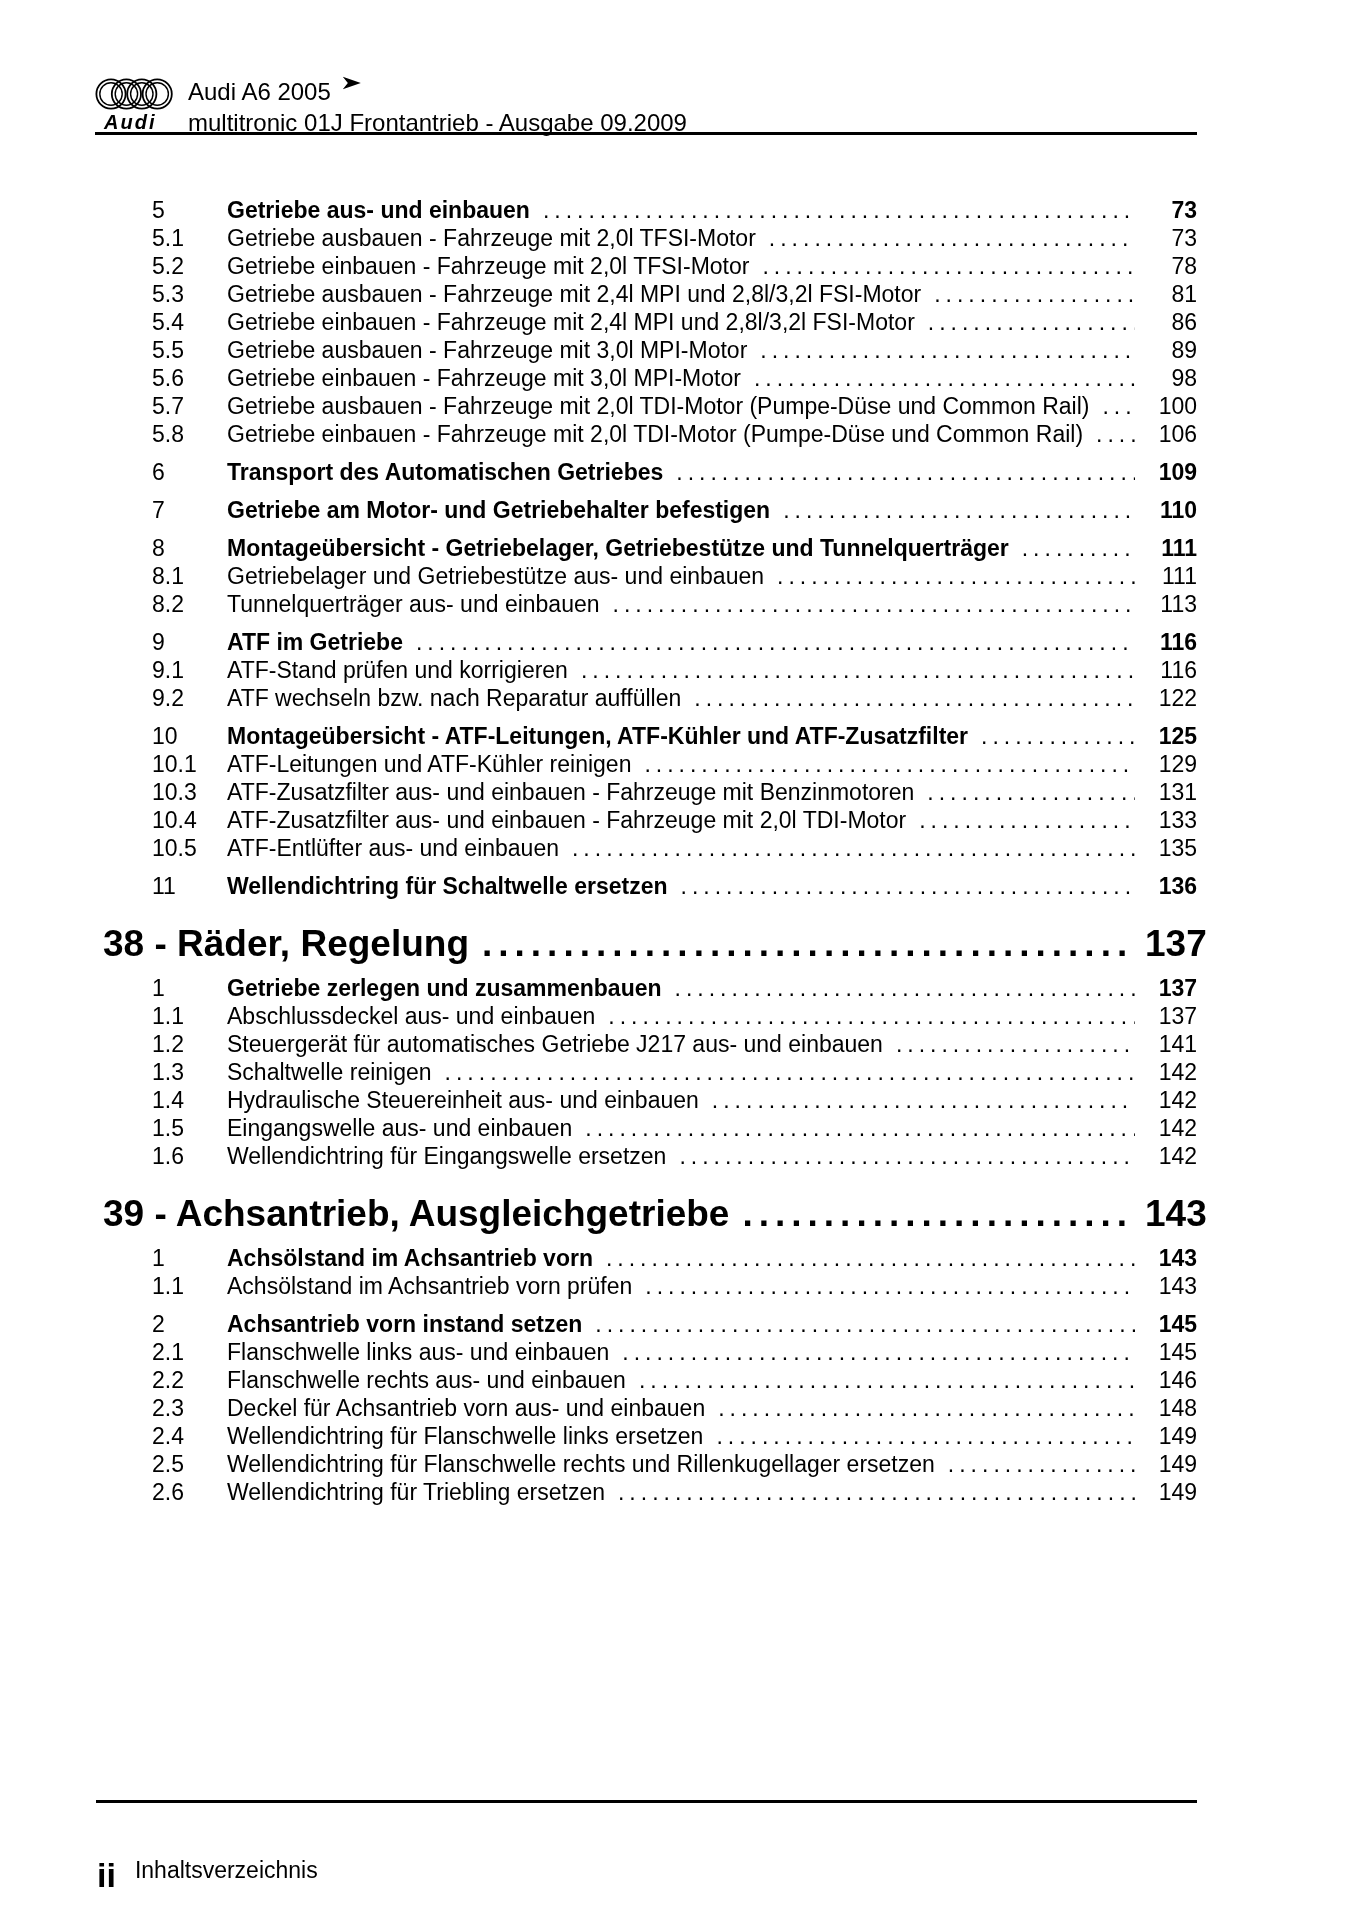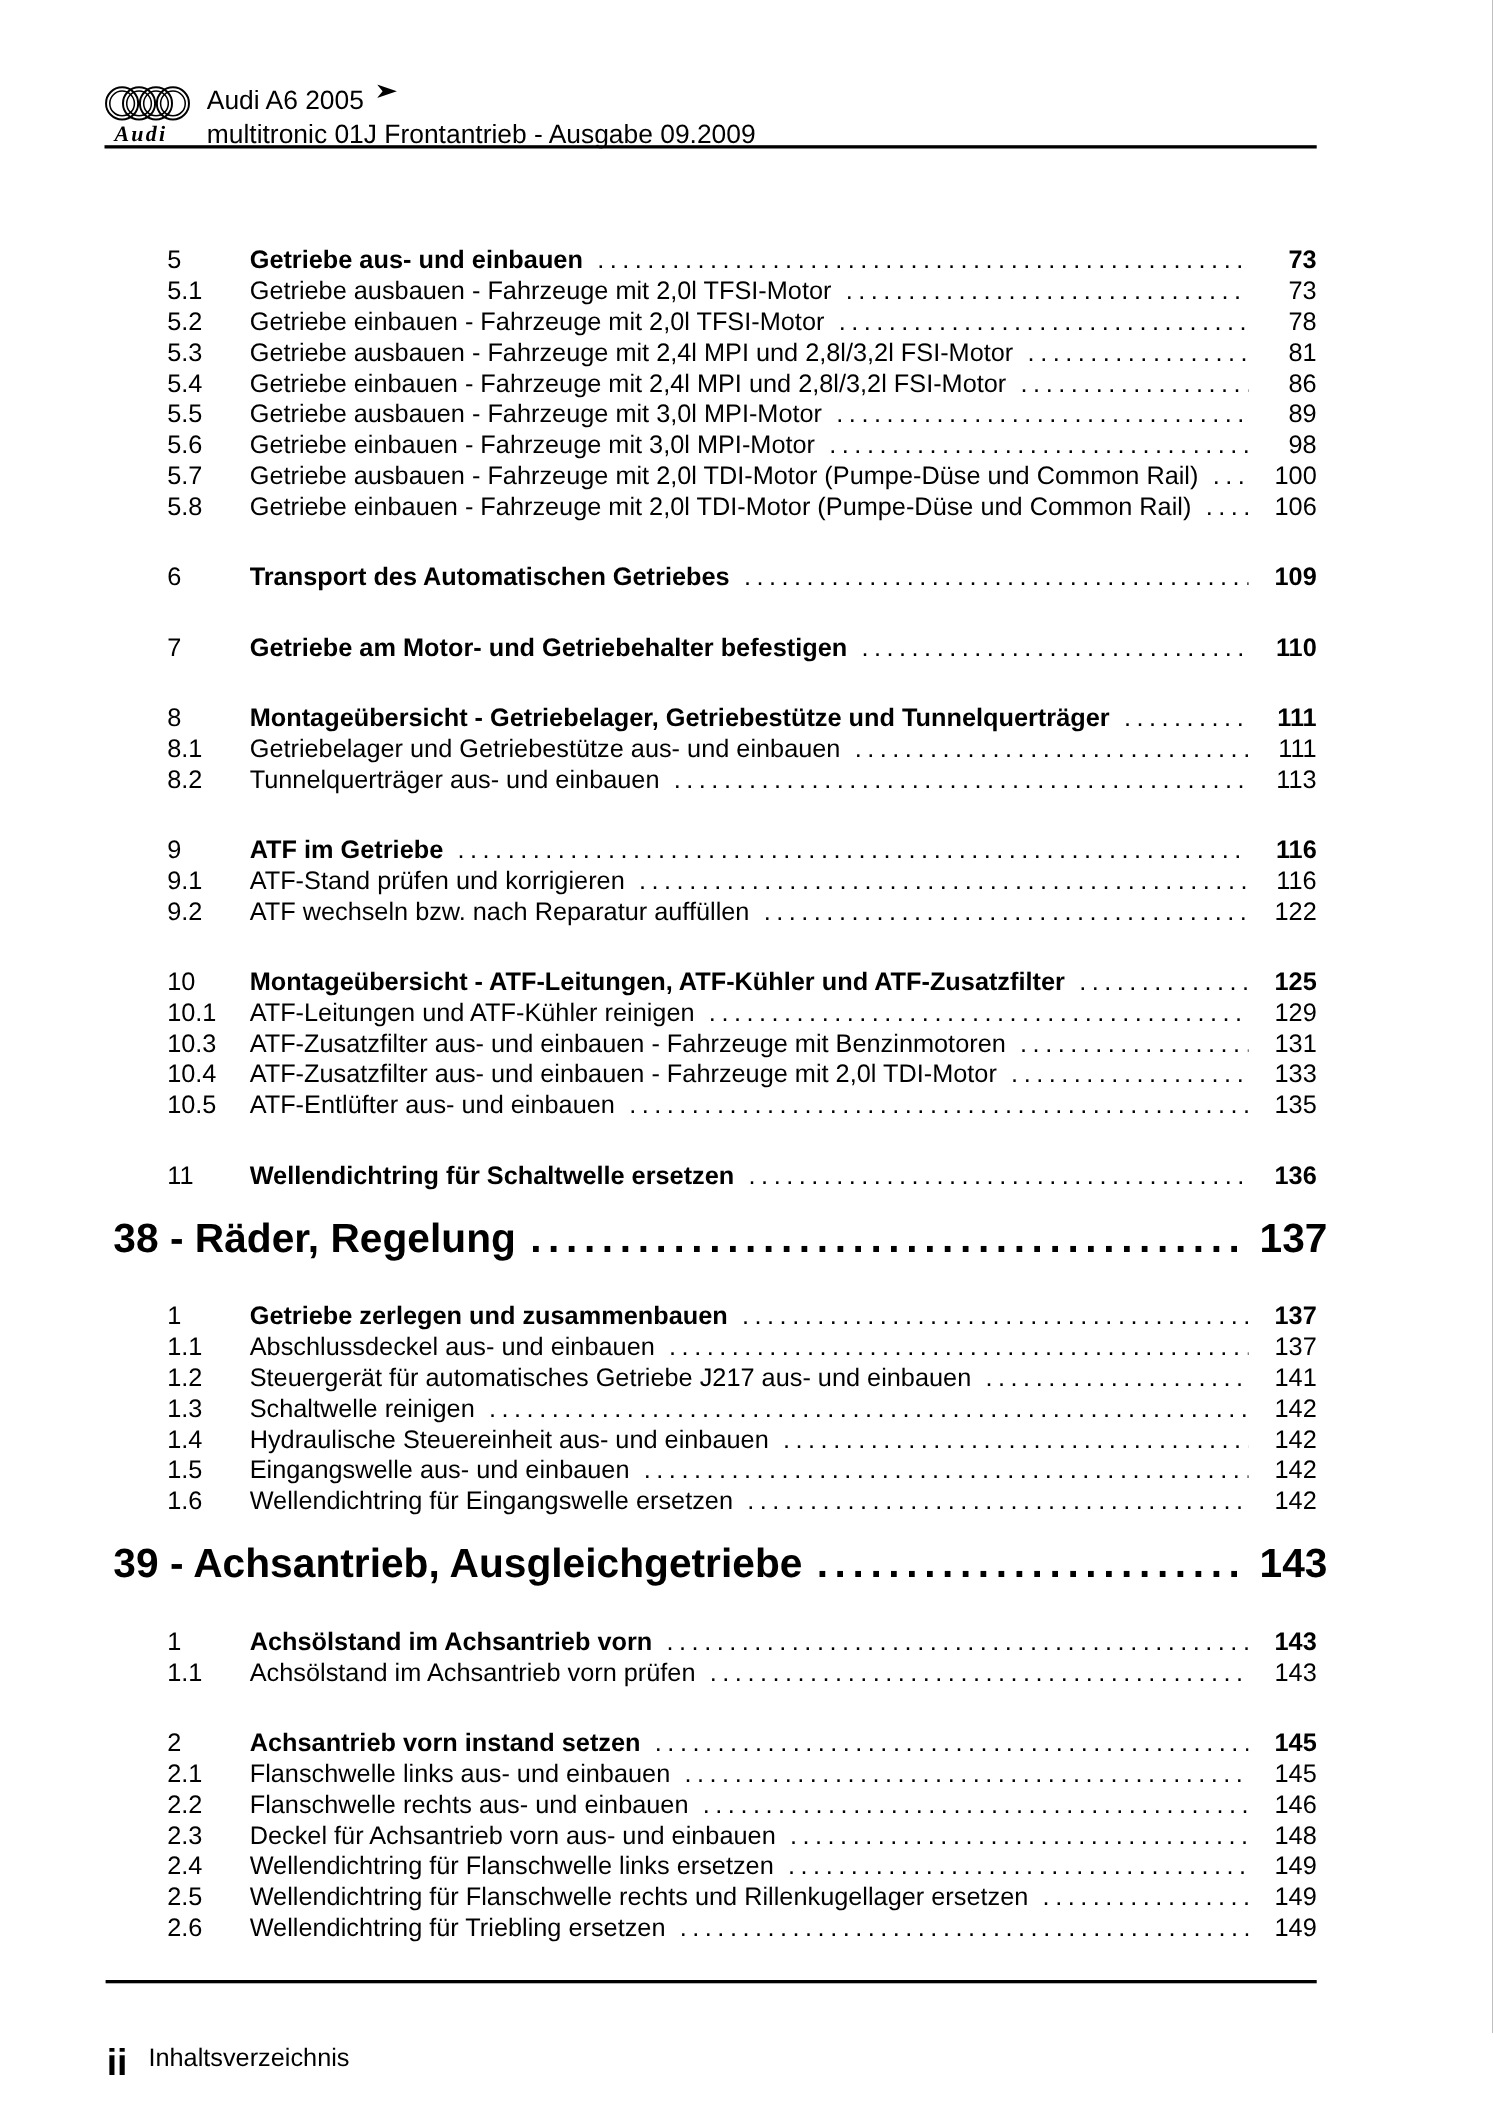--- a/index.html
+++ b/index.html
@@ -6,21 +6,21 @@
   .page{
     position:relative;width:1357px;height:1920px;background:#ffffff;
     font-family:"Liberation Sans",sans-serif;color:#000;overflow:hidden;
   }
   
   .header{position:absolute;left:95px;top:74px;display:flex;}
   .logo{width:93px;flex-shrink:0;}
   .rings{display:block;width:78px;height:32px;margin-top:4px;}
   .wordmark{
     font-weight:700;font-style:italic;font-size:20px;letter-spacing:2px;
-    margin-top:2px;margin-left:9px;line-height:20px;font-family:Liberation Serif, serif;
+    margin-top:2px;margin-left:9px;line-height:20px;
   }
   .htext{font-size:24px;line-height:31px;margin-top:2px;white-space:nowrap;}
   .hline1{display:flex;align-items:flex-start;}
   .arrow{
     display:inline-block;width:18px;height:14px;background:#000;margin-left:12px;
     clip-path:polygon(0 6%,100% 50%,0 94%,28% 50%);
   }
   .rule{position:absolute;background:#000;height:3px;}
   .rule-top{left:95px;top:132px;width:1102px;}
   .rule-bottom{left:96px;top:1800px;width:1101px;}
@@ -30,21 +30,21 @@
   .entry{padding-left:49px;}
   .entry .num{width:75px;flex-shrink:0;}
   .t{white-space:nowrap;}
   .leader{flex:1 1 auto;min-width:10px;overflow:hidden;white-space:nowrap;margin:0 10px 0 13px;}
   .leader::after{
     content:"..............................................................................................................";
     letter-spacing:5px;
   }
   .pg{width:52px;text-align:right;flex-shrink:0;}
   .l1{margin-top:10px;}
-  .l1 .t,.l1 .pg{font-weight:700;margin-top:26px;}
+  .l1 .t,.l1 .pg{font-weight:700;}
   .chapter{font-size:37px;font-weight:700;line-height:36px;margin:26px 0 12px 0;}
   .chapter .leader::after{letter-spacing:6px;}
   
   .footer{position:absolute;left:97px;top:1857px;display:flex;align-items:flex-start;}
   .folio{font-size:34px;font-weight:700;line-height:36px;}
   .flabel{font-size:23px;margin-left:19px;}
 </style>
 </head>
 <body>
 

